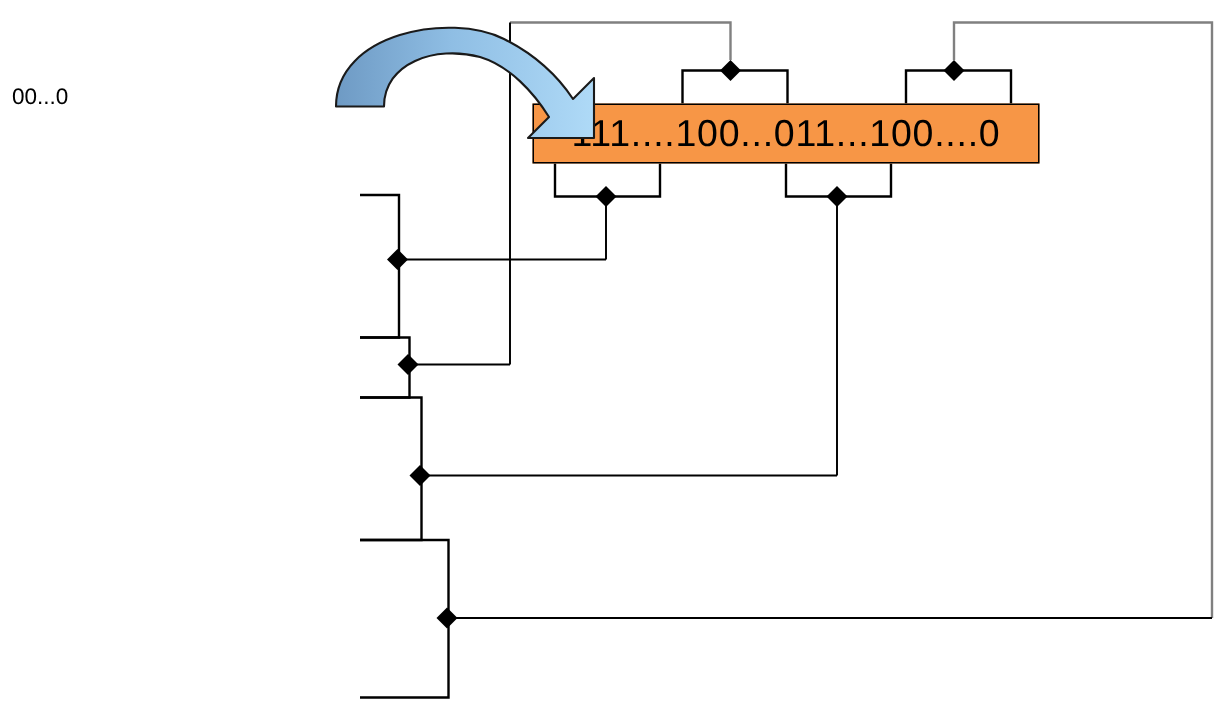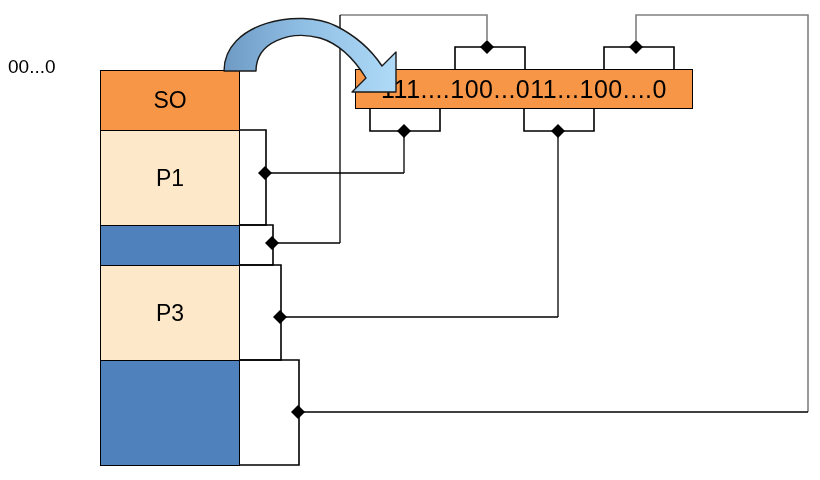--- a/index.html
+++ b/index.html
@@ -63,21 +63,21 @@
     display: flex;
     align-items: center;
     justify-content: center;
     font-size: 25px;
     letter-spacing: 0.5px;
     color: #000000;
     white-space: nowrap;
   }
   .edge-label {
     position: absolute;
-    font-size: 19px;
+    font-size: 15px;
     color: #000000;
     white-space: nowrap;
   }
   .label-top { left: 8px;  top: 56px; }
   .label-bot { left: 8px;  top: 446px; }
 
   .arrow-layer {
     position: absolute;
     left: 0;
     top: 0;
@@ -121,37 +121,20 @@
     <polygon points="272,236 279,243 272,250 265,243" fill="#000000"></polygon>
     <polygon points="280,310 287,317 280,324 273,317" fill="#000000"></polygon>
     <polygon points="298,405 305,412 298,419 291,412" fill="#000000"></polygon>
 
     <polygon points="487,40 494,47 487,54 480,47" fill="#000000"></polygon>
     <polygon points="636,40 643,47 636,54 629,47" fill="#000000"></polygon>
     <polygon points="404,124 411,131 404,138 397,131" fill="#000000"></polygon>
     <polygon points="558,124 565,131 558,138 551,131" fill="#000000"></polygon>
   </svg>
 
-  <div class="mem-col">
-    <div class="mem-seg seg-so">
-      <span>SO</span>
-    </div>
-    <div class="mem-seg seg-p1">
-      <span>P1</span>
-    </div>
-    <div class="mem-seg seg-b1">
-      <span></span>
-    </div>
-    <div class="mem-seg seg-p3">
-      <span>P3</span>
-    </div>
-    <div class="mem-seg seg-b2">
-      <span></span>
-    </div>
-  </div>
 
   <div class="edge-label label-top">00...0</div>
 
   <div class="bitbar">
     <span>111....100...011...100....0</span>
   </div>
 
   <svg class="arrow-layer" viewBox="0 0 820 480">
     <defs>
       <linearGradient id="arrGrad" x1="0" y1="0" x2="1" y2="0">

